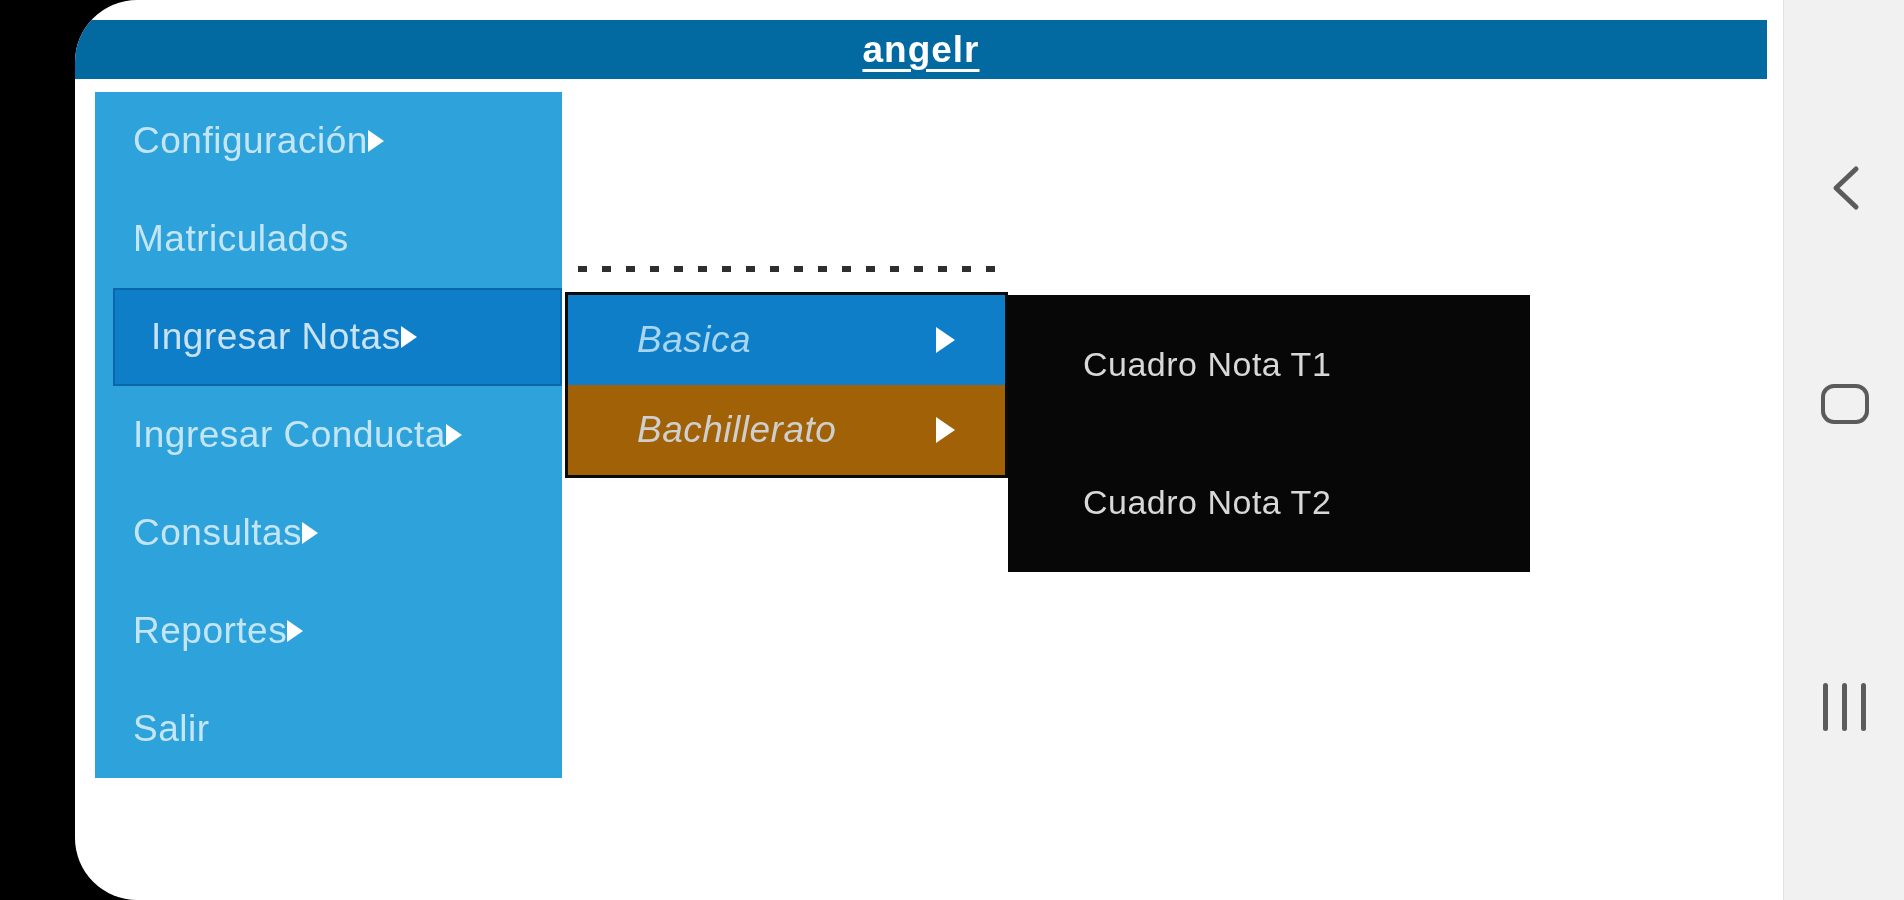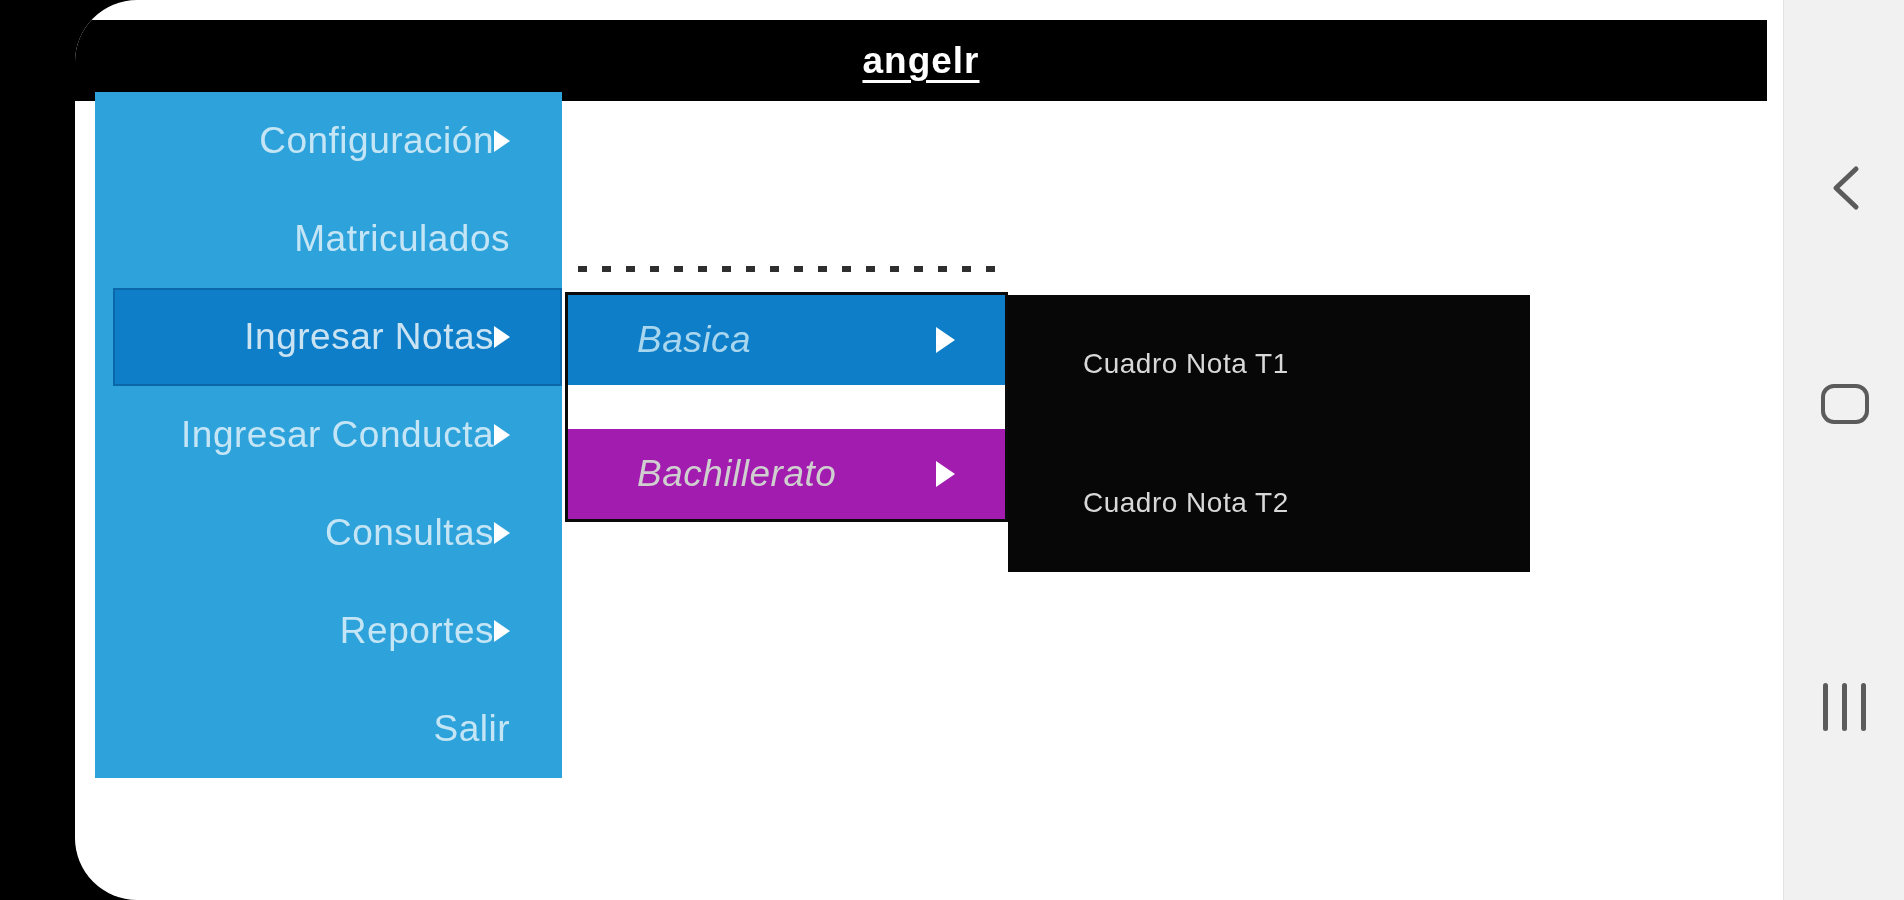--- a/index.html
+++ b/index.html
@@ -13,41 +13,41 @@
   
   .screen {
     position:absolute; left:75px; top:0; width:1708px; height:900px;
     background:#fff;
     border-radius:62px 0 0 62px;
     overflow:hidden;
   }
 
   
   .titlebar {
-    position:absolute; left:0; top:20px; width:1692px; height:81px;
-    background:#000000;
+    position:absolute; left:0; top:20px; width:1692px; height:59px;
+    background:#0369a1;
     display:flex; align-items:center; justify-content:center;
   }
   .titlebar .title {
     color:#fff; font-size:37px; font-weight:700; letter-spacing:1px;
     text-decoration:underline;
     text-decoration-thickness:3px;
     text-underline-offset:7px;
     cursor:pointer;
   }
 
   
   .sidebar {
     position:absolute; left:20px; top:92px; width:467px;
     background:#2ea3db;
     display:flex; flex-direction:column;
   }
   .menu-item {
     height:98px;
-    display:flex; align-items:center; justify-content:flex-end;
+    display:flex; align-items:center; justify-content:flex-start;
     padding:0 52px 0 38px;
     font-size:37px; letter-spacing:.5px;
     color:rgba(255,255,255,.72);
     cursor:pointer;
   }
   .menu-item.selected {
     background:#0e7ec8;
     margin-left:18px;
     box-shadow:inset 0 0 0 2px rgba(9,100,164,.85);
     color:rgba(255,255,255,.78);
@@ -76,33 +76,33 @@
     display:flex; align-items:center; justify-content:space-between;
     padding:0 50px 0 69px;
     font-size:37px; letter-spacing:.5px;
     cursor:pointer;
     font-style:italic;
   }
   .l2-item .tri {
     border-top-width:13px; border-bottom-width:13px; border-left-width:19px;
   }
   .l2-item.highlight { background:#0e7ec8; color:#a9d6ef; }
-  .l2-item.dark      { background:#a21caf; color:#cfcfcf;margin-top:44px; }
+  .l2-item.dark      { background:#a16207; color:#cfcfcf; }
 
   
   .submenu-l3 {
     position:absolute; left:933px; top:295px; width:522px; height:277px;
     background:#070707;
     display:flex; flex-direction:column;
   }
   .l3-item {
     flex:1;
     display:flex; align-items:center;
     padding-left:75px;
-    font-size:28px; letter-spacing:.5px;
+    font-size:34px; letter-spacing:.5px;
     color:#d8d8d8;
     cursor:pointer;
   }
 
   
   .navbar {
     position:absolute; left:1783px; top:0; width:121px; height:900px;
     background:#f1f1f1;
     border-left:1px solid #e3e3e3;
   }

